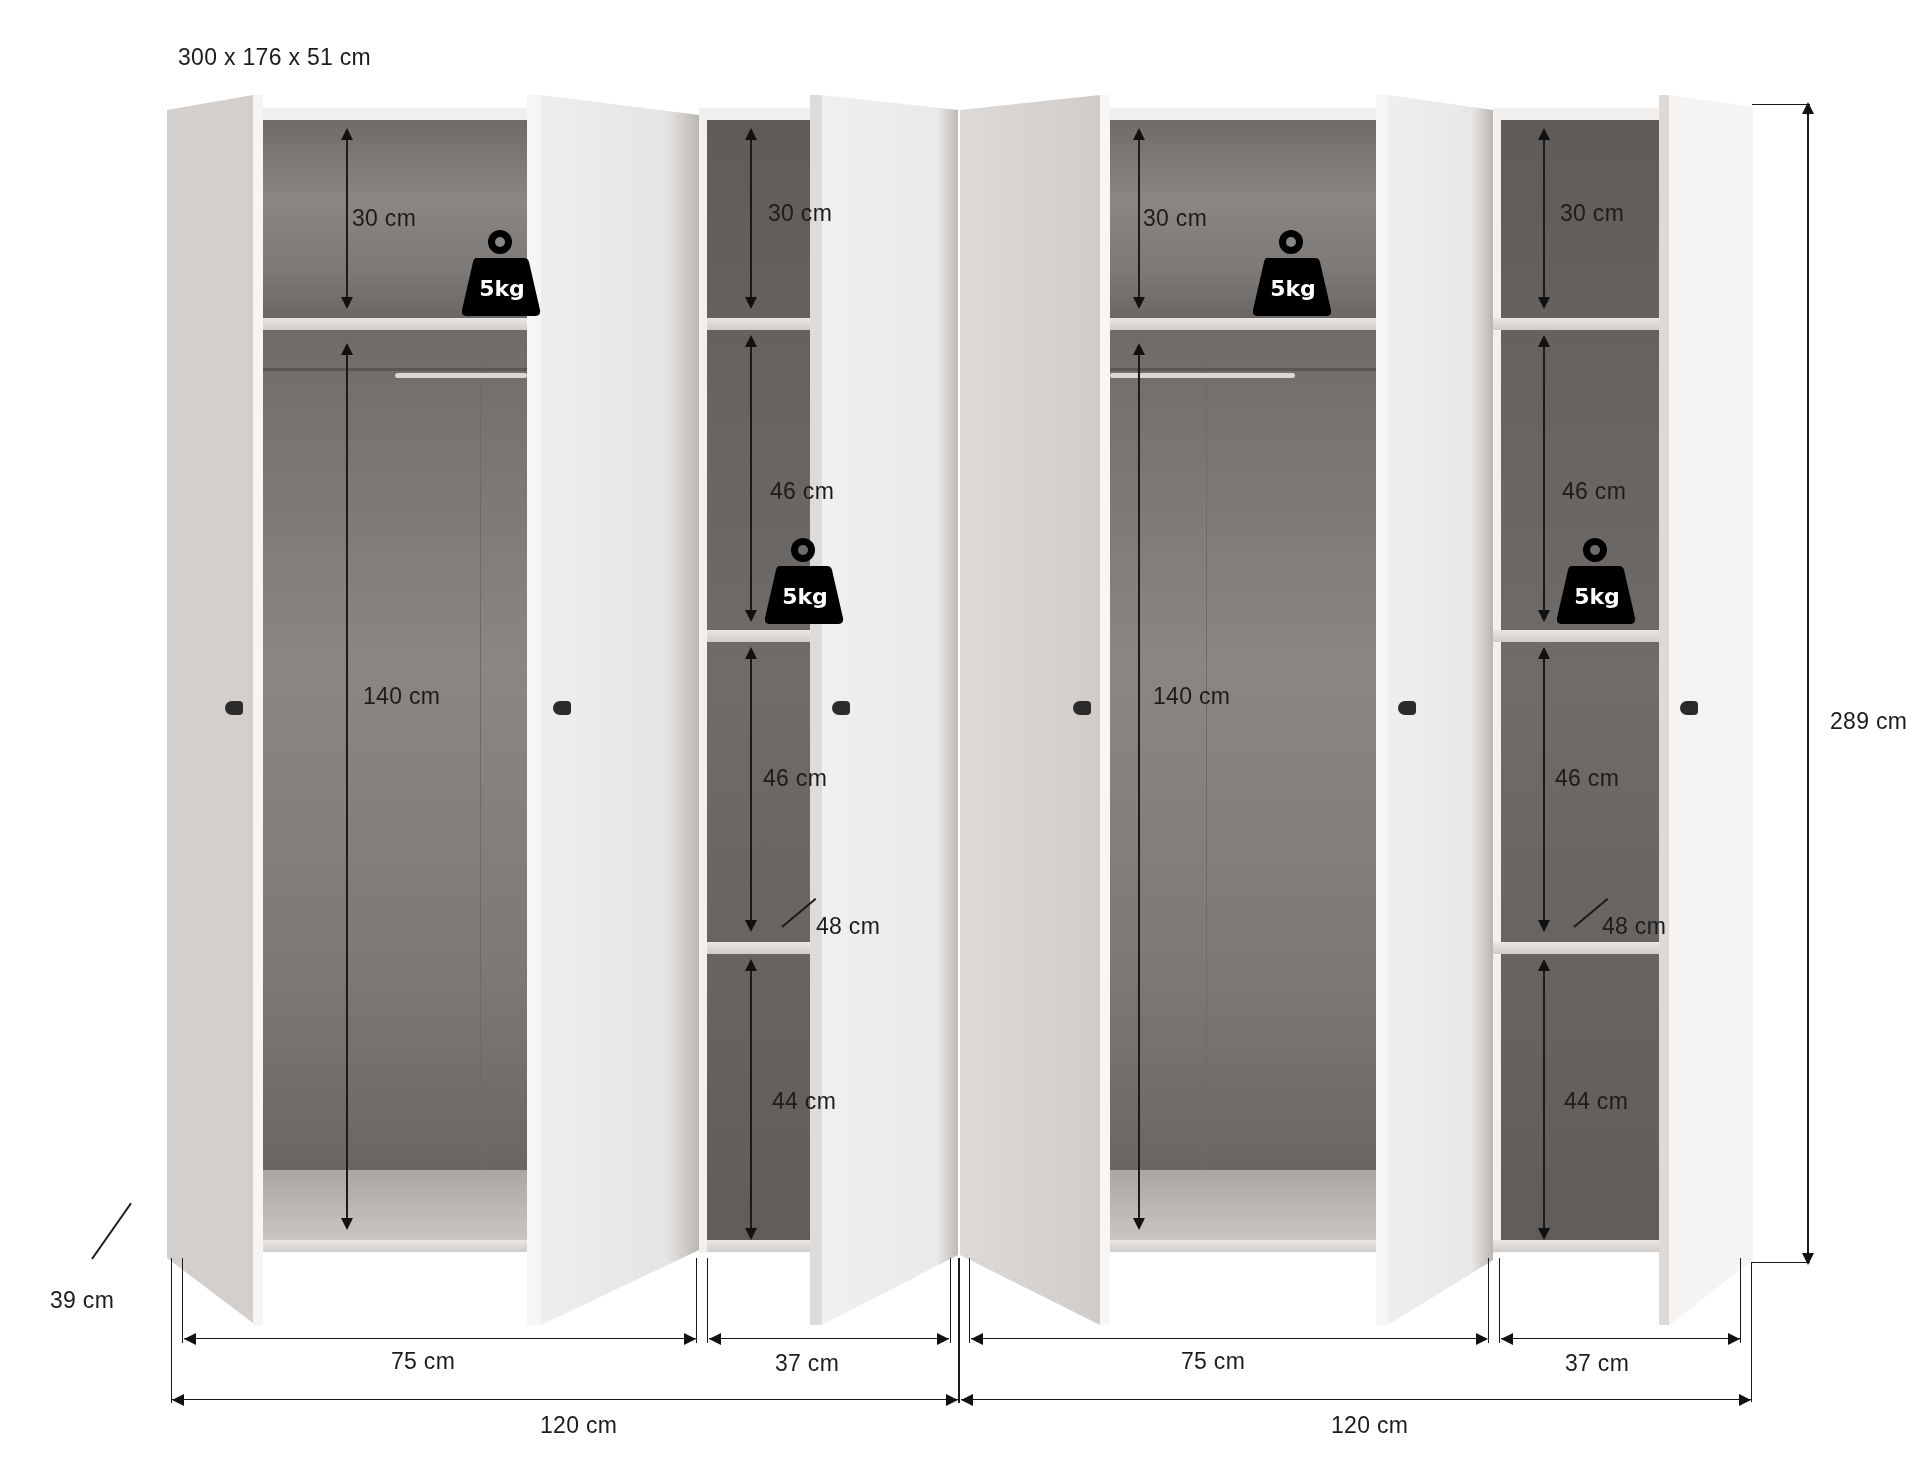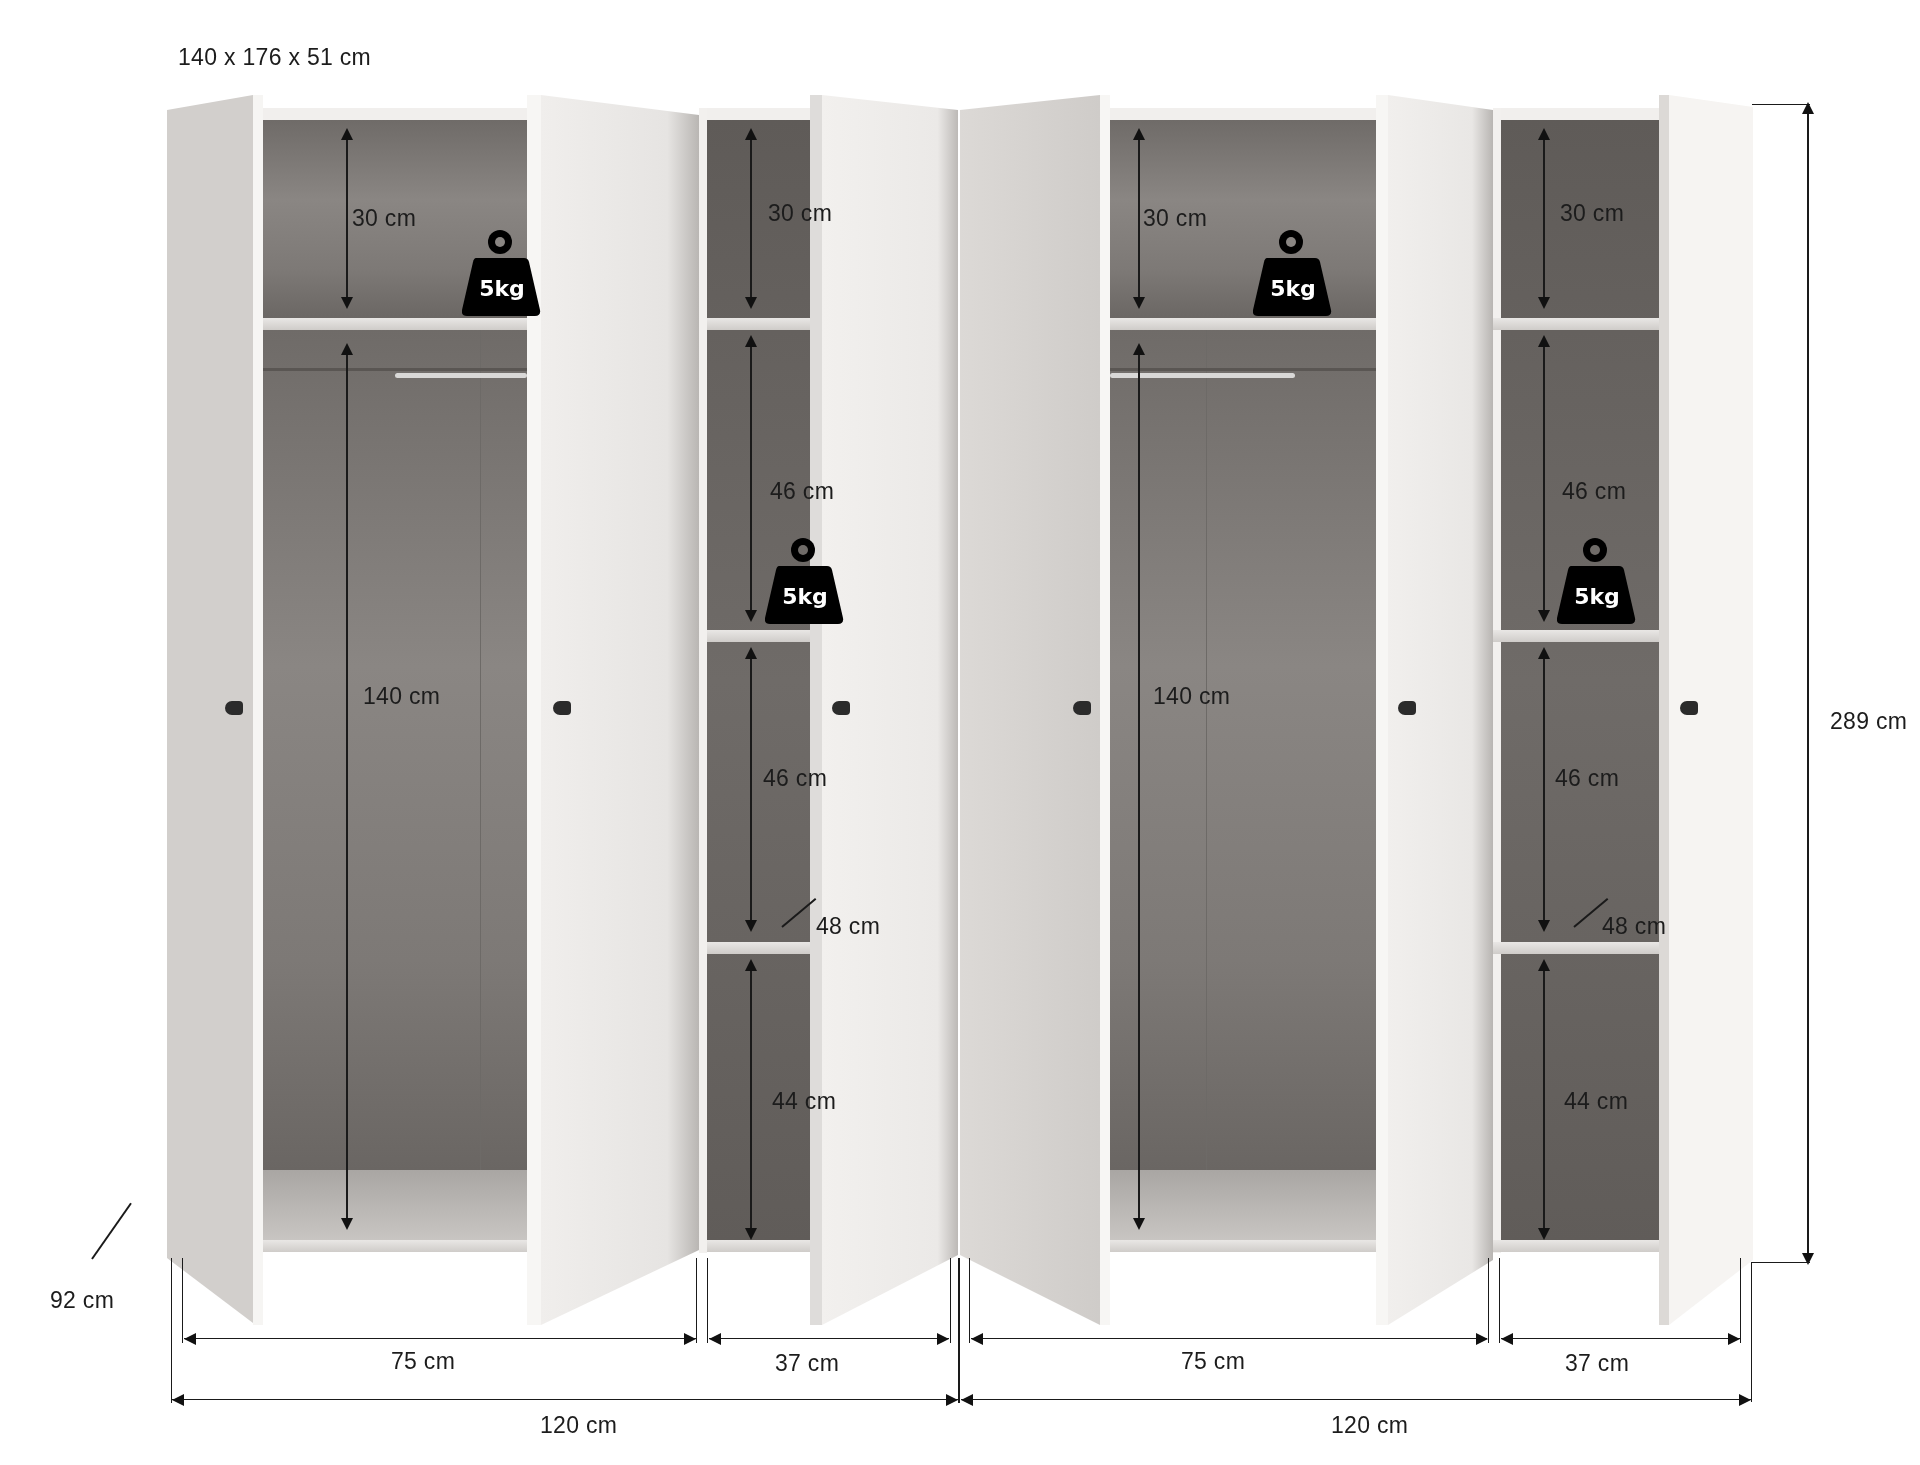--- a/index.html
+++ b/index.html
@@ -25,21 +25,21 @@
   .weight { position:absolute; width:80px; height:90px; }
   .weight svg { width:100%; height:100%; display:block; }
   .weight .wlabel { position:absolute; left:0; right:0; top:48px; text-align:center; color:#fff; font-weight:bold; font-size:22px; font-family:"DejaVu Sans", sans-serif; }
   .rail { position:absolute; height:5px; background:#d9d8d7; border-radius:3px; }
   .railbar { position:absolute; height:3px; background:#5a5653; }
   .diag { position:absolute; height:2px; background:#1a1a1a; transform-origin:0 50%; }
 </style>
 </head>
 <body>
 
-<div class="txt" style="left:178px;top:44px;">140 x 176 x 51 cm</div>
+<div class="txt" style="left:178px;top:44px;">300 x 176 x 51 cm</div>
 
 <div>
 
   <div class="topband" style="left:262px;top:108px;width:265px;height:12px;"></div>
   <div class="interior" style="left:262px;top:120px;width:265px;height:200px;"></div>
   <div class="shelf" style="left:262px;top:318px;width:265px;height:12px;"></div>
   <div class="interior" style="left:262px;top:330px;width:265px;height:840px;"></div>
   <div class="abs" style="left:480px;top:330px;width:1px;height:840px;background:#6d6a67;"></div>
   <div class="railbar" style="left:262px;top:368px;width:265px;"></div>
   <div class="rail" style="left:395px;top:373px;width:132px;"></div>
@@ -244,21 +244,21 @@
 </div>
 
 <div class="hline" style="left:1752px;top:104px;width:58px;height:1px;"></div>
 <div class="vline" style="left:1807px;top:108px;height:1150px;"></div>
 <div class="arr-up" style="left:1802px;top:102px;"></div>
 <div class="arr-down" style="left:1802px;top:1253px;"></div>
 <div class="hline" style="left:1752px;top:1262px;width:58px;height:1px;"></div>
 <div class="txt" style="left:1830px;top:708px;">289 cm</div>
 
 <div class="diag" style="left:92px;top:1258px;width:68px;transform:rotate(-55deg);"></div>
-<div class="txt" style="left:50px;top:1287px;">92 cm</div>
+<div class="txt" style="left:50px;top:1287px;">39 cm</div>
 
 <div class="vline" style="left:171px;top:1258px;width:1px;height:145px;"></div>
 <div class="vline" style="left:182px;top:1258px;width:1px;height:85px;"></div>
 <div class="vline" style="left:696px;top:1258px;width:1px;height:85px;"></div>
 <div class="vline" style="left:707px;top:1258px;width:1px;height:85px;"></div>
 <div class="vline" style="left:950px;top:1258px;width:1px;height:85px;"></div>
 <div class="vline" style="left:958px;top:1258px;width:2px;height:145px;"></div>
 <div class="vline" style="left:969px;top:1258px;width:1px;height:85px;"></div>
 <div class="vline" style="left:1488px;top:1258px;width:1px;height:85px;"></div>
 <div class="vline" style="left:1499px;top:1258px;width:1px;height:85px;"></div>

